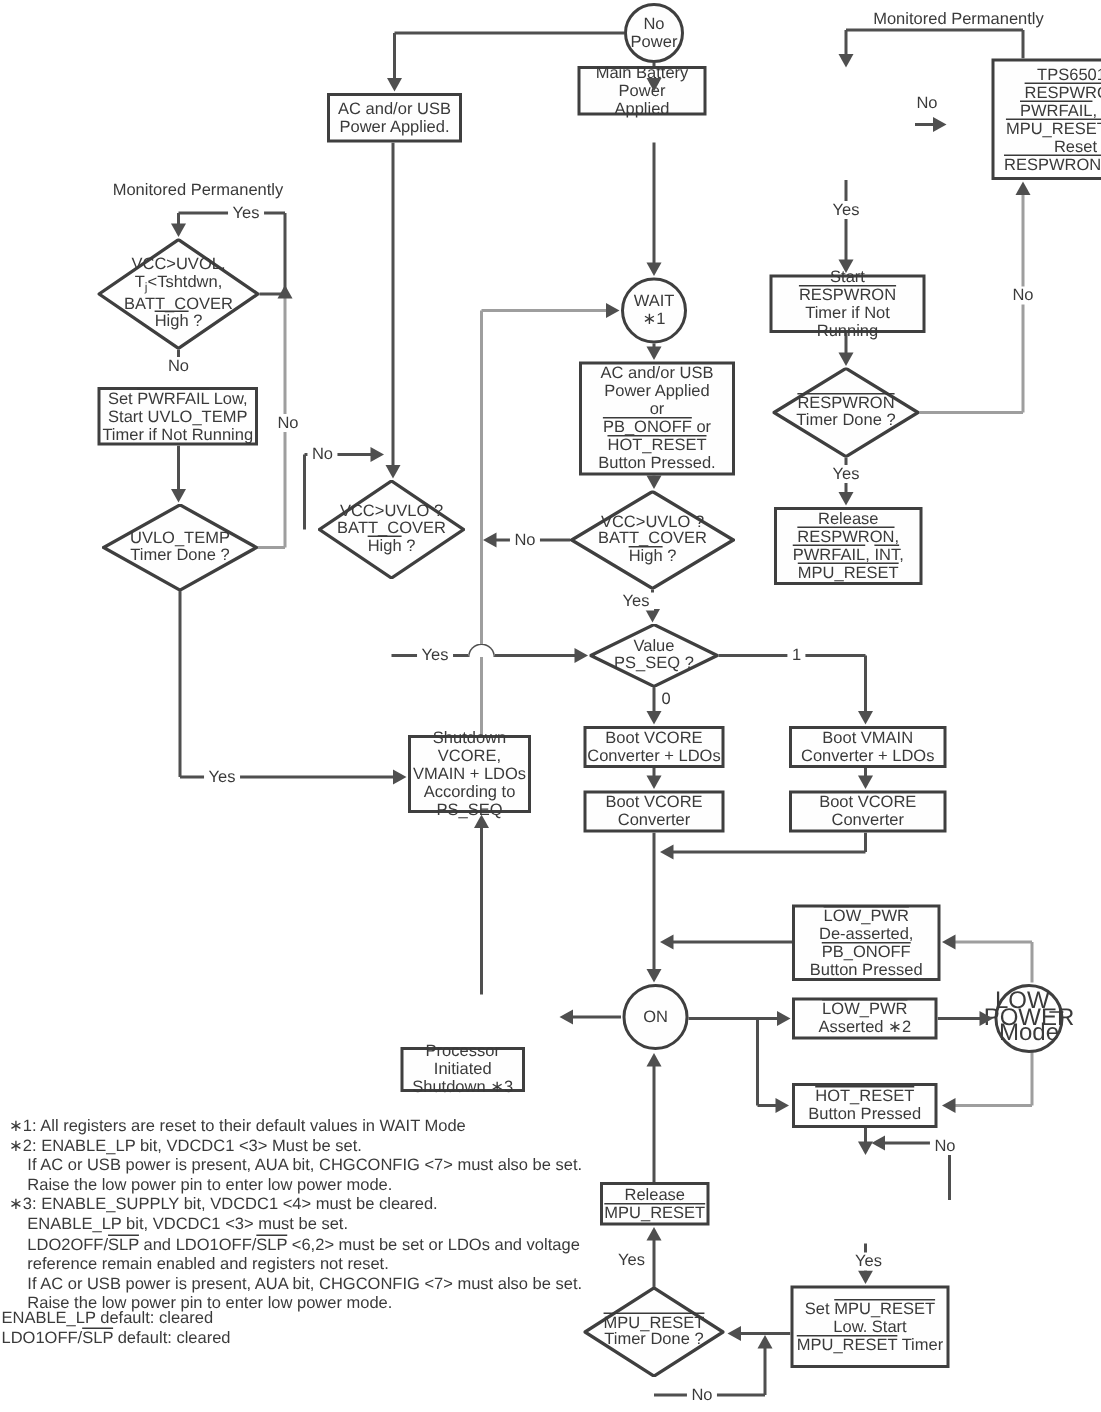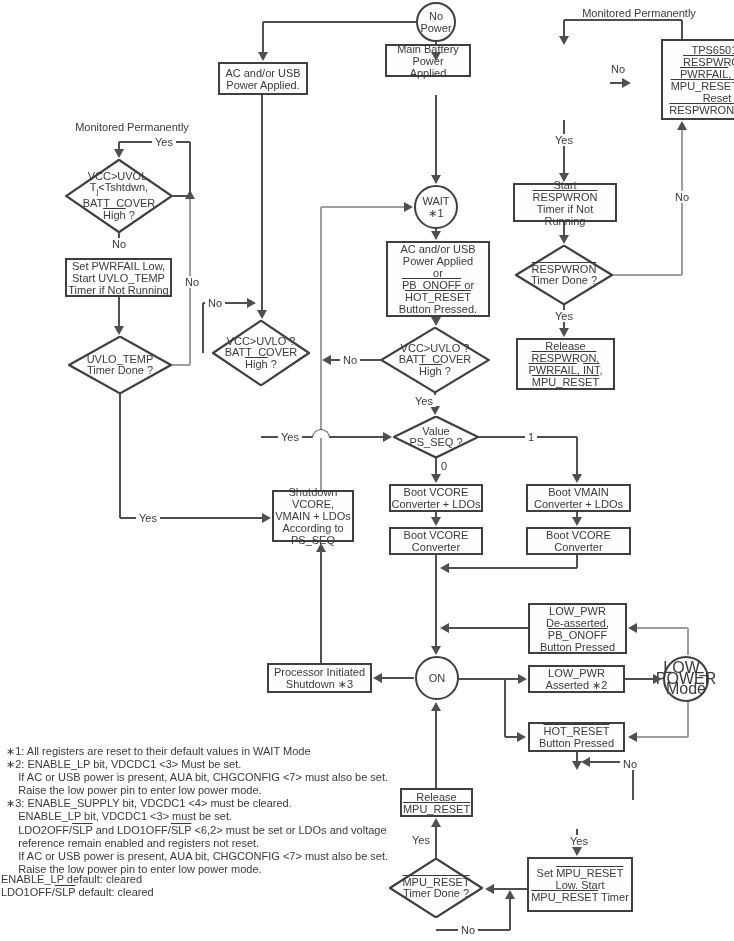--- a/index.html
+++ b/index.html
@@ -197,21 +197,21 @@
     </div>
   <div class="box" style="left:528px;top:603px;width:99px;height:51px">
       <span><span class="ov">LOW_PWR</span><br>De-asserted,<br><span class="ov">PB_ONOFF</span><br>Button Pressed</span>
     </div>
   <div class="box" style="left:528px;top:665px;width:97px;height:28px">
       <span><span class="ov">LOW_PWR</span><br>Asserted ∗2</span>
     </div>
   <div class="box" style="left:528px;top:722px;width:97px;height:30px">
       <span><span class="ov">HOT_RESET</span><br>Button Pressed</span>
     </div>
-  <div class="box" style="left:267px;top:663px;width:105px;height:30px">
+  <div class="box" style="left:267px;top:698px;width:83px;height:30px">
       <span>Processor Initiated<br>Shutdown ∗3</span>
     </div>
   <div class="box" style="left:400px;top:788px;width:73px;height:29px">
       <span>Release<br><span class="ov">MPU_RESET</span></span>
     </div>
   <div class="box" style="left:527px;top:857px;width:106px;height:55px">
       <span>Set <span class="ov">MPU_RESET</span><br>Low. Start<br><span class="ov">MPU_RESET</span> Timer</span>
     </div>
 
   <div class="diamond" style="left:65px;top:159px;width:108px;height:74px">

